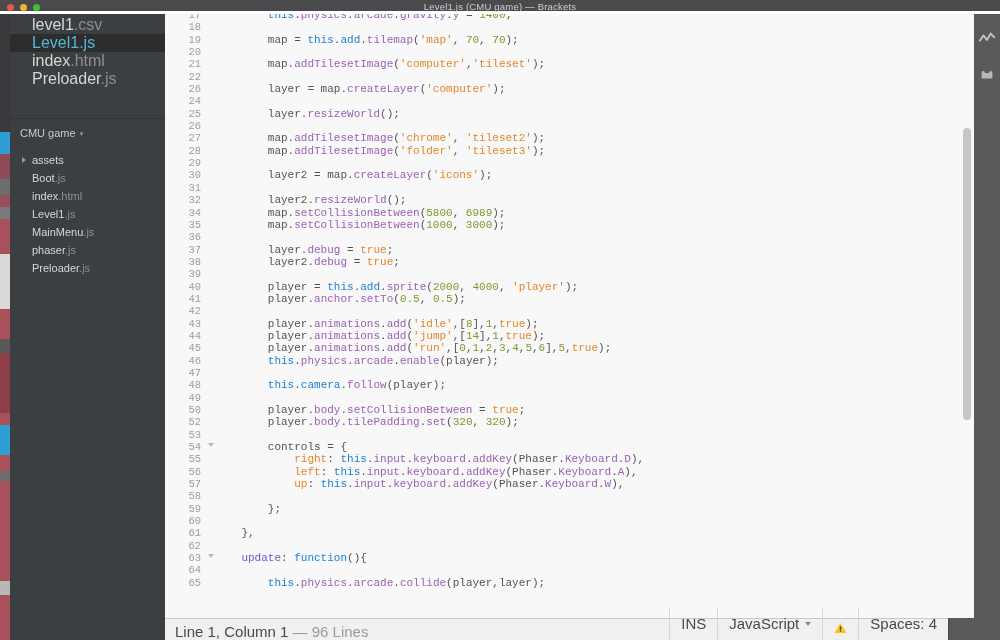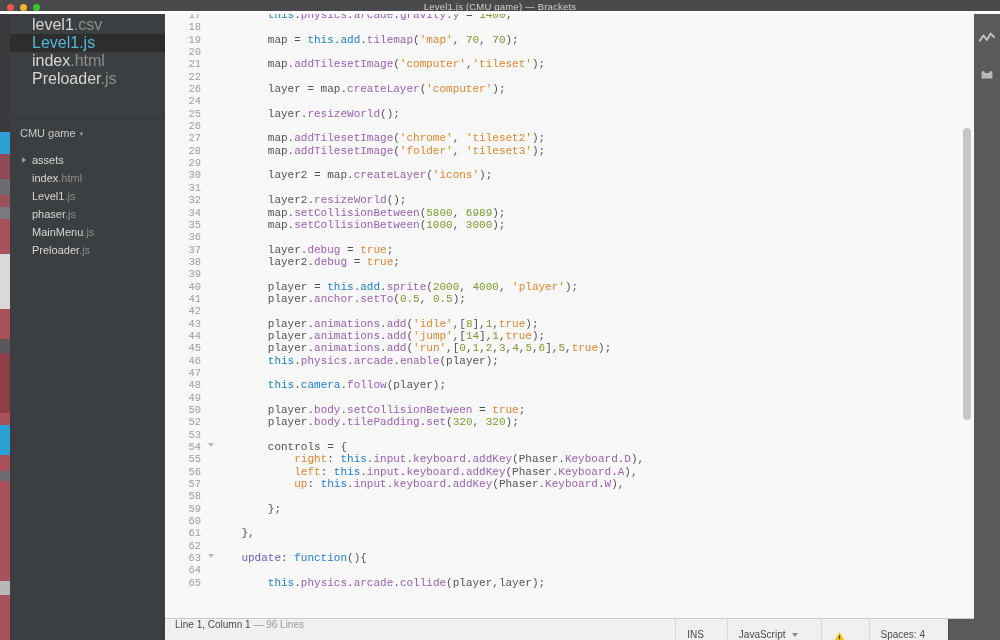--- a/index.html
+++ b/index.html
@@ -185,22 +185,22 @@
     z-index: 18;
   }
 
   
   .statusbar {
     position: absolute; left: 165px; bottom: 0;
     width: 809px; height: 22px;
     background: #f0f0f0;
     border-top: 1px solid #c9c9c9;
     z-index: 30;
-    display: flex; align-items: flex-start;
-    font-size: 10px; color: #4a4a4a; gap: 12px;
+    display: flex; align-items: flex-end;
+    font-size: 15px; color: #4a4a4a;
   }
   .sb-left {
     padding-left: 10px;
     flex: 1;
     white-space: nowrap;
   }
   .sb-left .muted { color: #9a9a9a; }
   .sb-cell {
     height: 22px; line-height: 22px;
     padding: 16px 11px;
@@ -283,30 +283,33 @@
     <div class="project-header">
       <span>CMU game</span><span class="caret">▾</span>
     </div>
 
     <div class="tree">
       <div class="tree-item folder">
         <span class="tri"></span>
         <span>assets</span>
       </div>
       <div class="tree-item">
+        <span>Boot</span><span class="ext">.js</span>
+      </div>
+      <div class="tree-item">
         <span>index</span><span class="ext">.html</span>
       </div>
       <div class="tree-item">
         <span>Level1</span><span class="ext">.js</span>
       </div>
       <div class="tree-item">
+        <span>MainMenu</span><span class="ext">.js</span>
+      </div>
+      <div class="tree-item">
         <span>phaser</span><span class="ext">.js</span>
-      </div>
-      <div class="tree-item">
-        <span>MainMenu</span><span class="ext">.js</span>
       </div>
       <div class="tree-item">
         <span>Preloader</span><span class="ext">.js</span>
       </div>
     </div>
   </div>
 
   <div class="editor-wrap">
     <div class="code-area">
       <div class="code-inner" id="code-inner">

